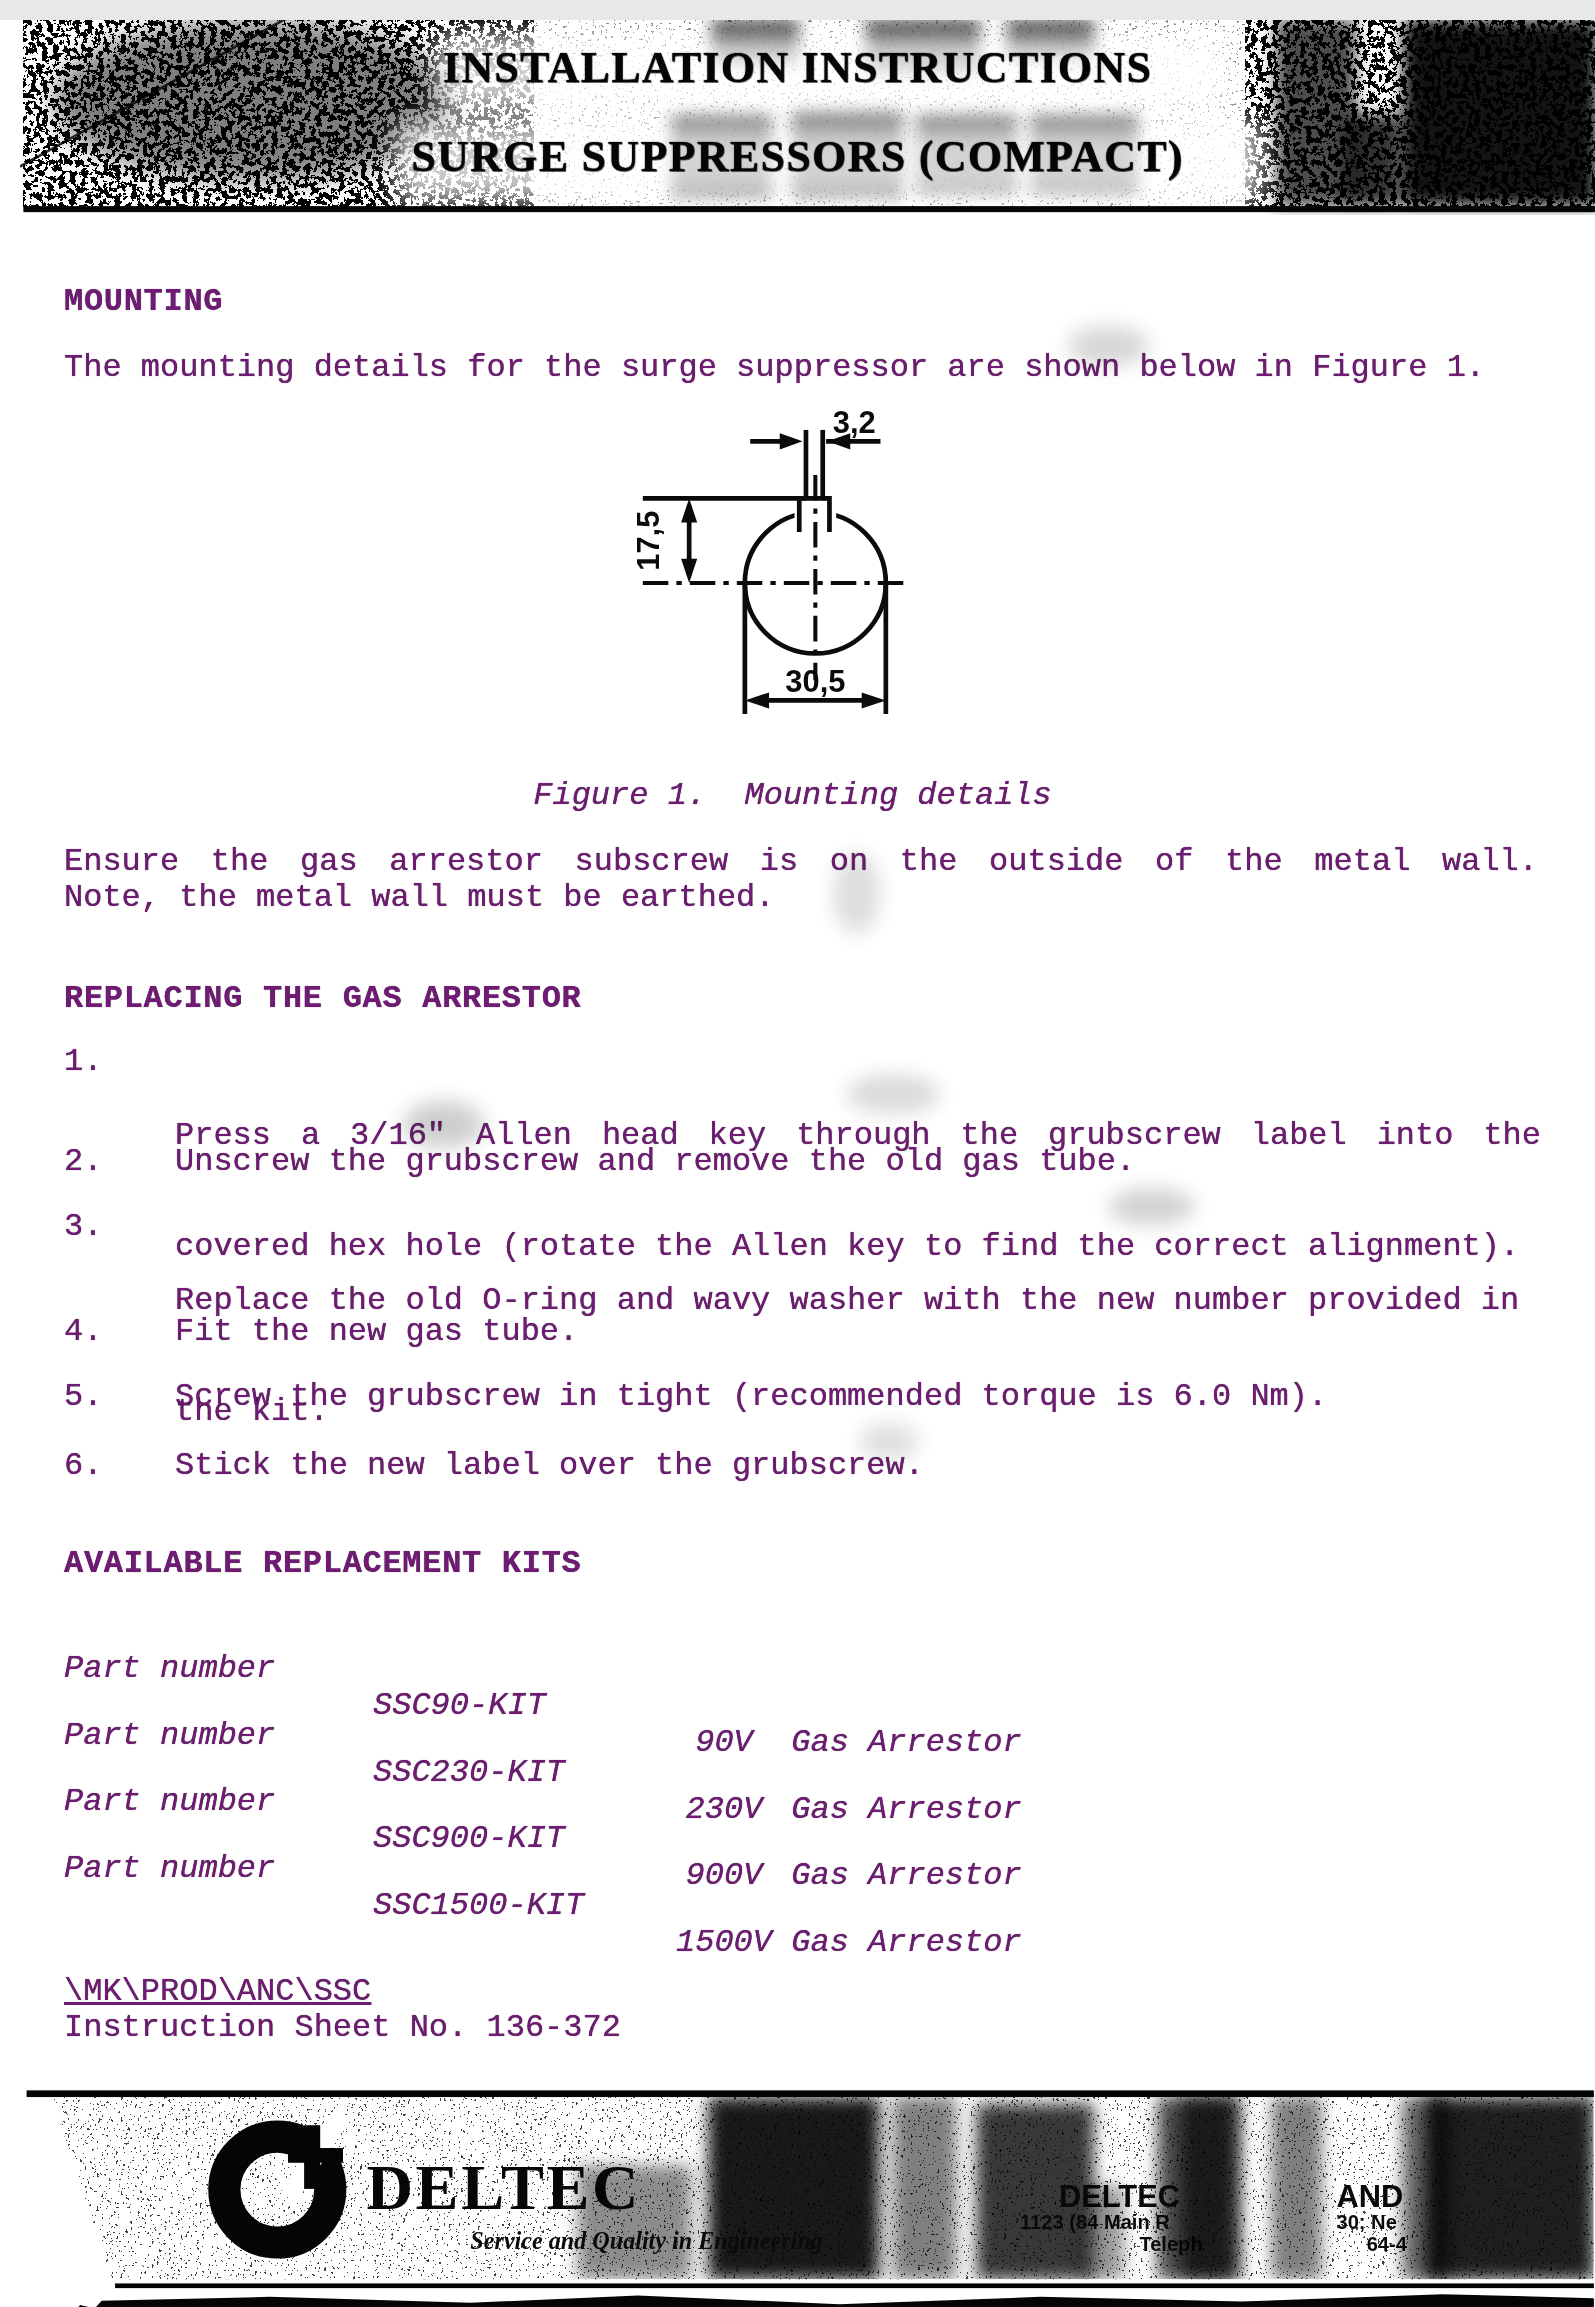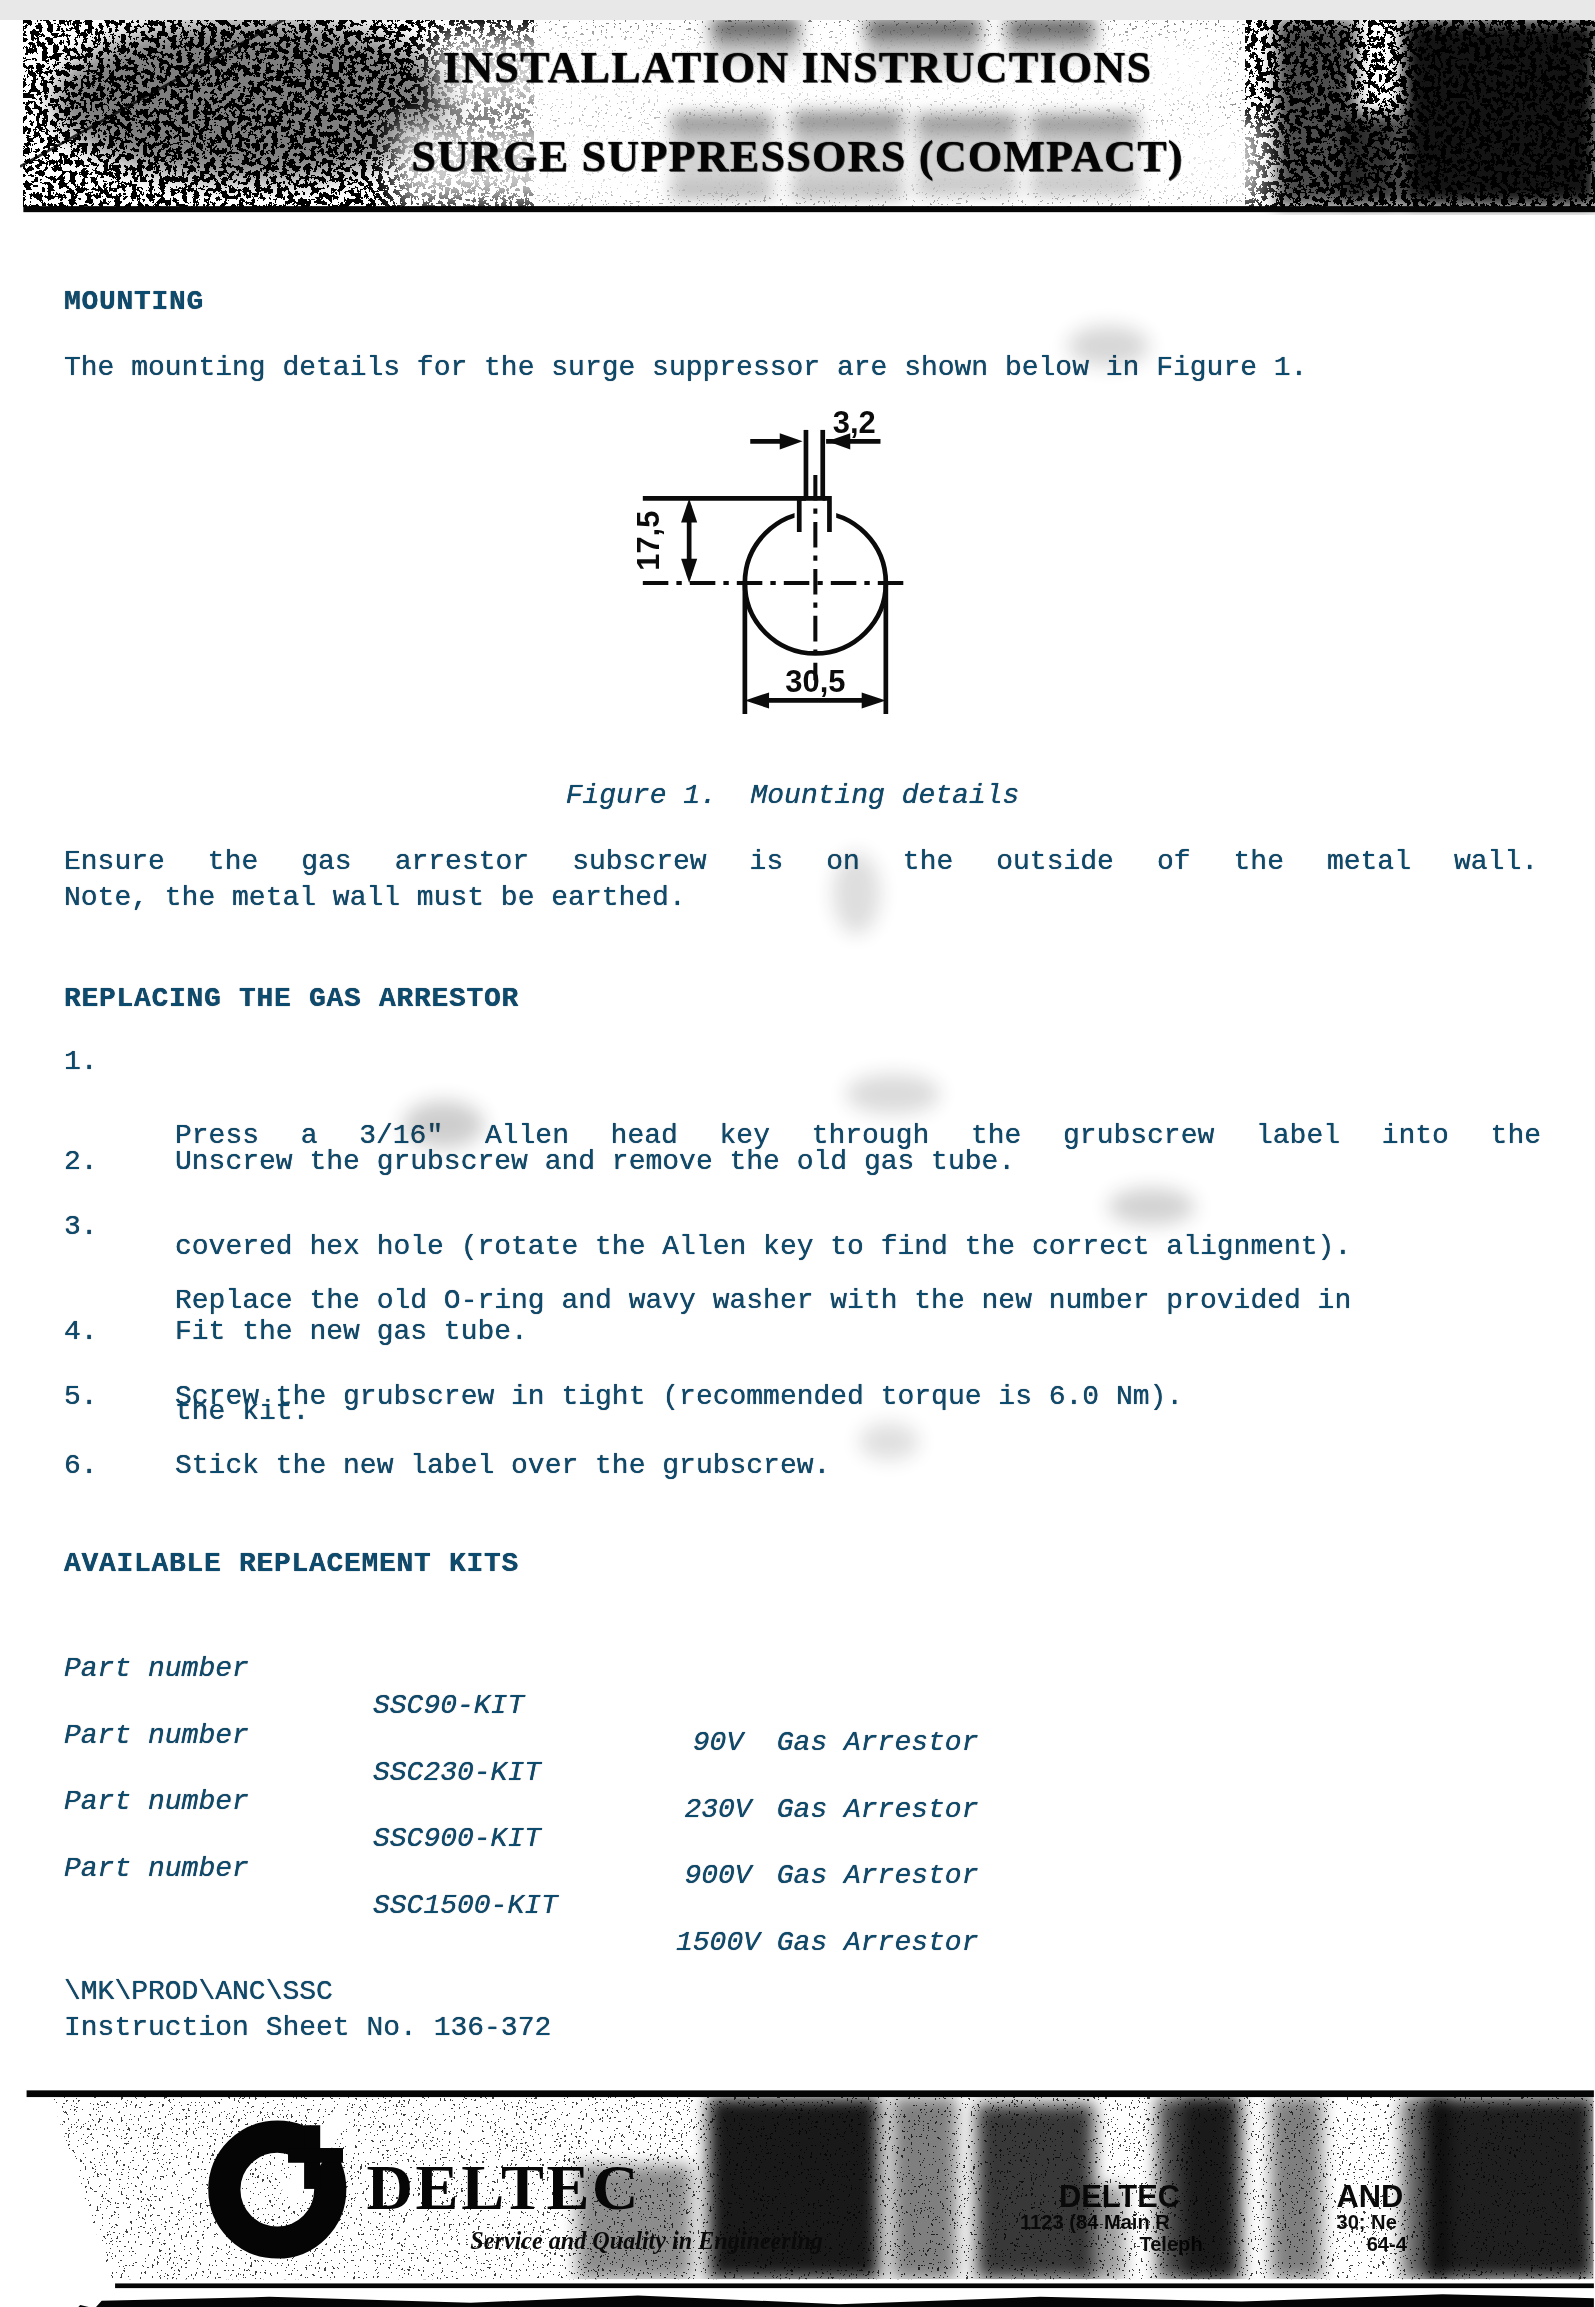--- a/index.html
+++ b/index.html
@@ -10,21 +10,21 @@
     overflow:hidden;
     font-family:"Liberation Mono","DejaVu Sans Mono",monospace;
     color:#101010;
     margin-top:20px;
   }
   .abs{position:absolute;}
   svg{display:block;}
   
   .tw{
     font-family:"Liberation Mono","DejaVu Sans Mono",monospace;
-    font-size:28px;line-height:37px;color:#0c4a6e;
+    font-size:32px;line-height:37px;color:#701a75;
     text-shadow:0 0 0.8px rgba(0,0,0,.85);
     white-space:pre;
   }
   .tw-b{font-weight:700;letter-spacing:0.7px;}
   .jline{white-space:normal;text-align:justify;text-align-last:justify;}
   
   .title-line{
     position:absolute;left:0;width:100%;
     text-align:center;
     font-family:"Liberation Serif","DejaVu Serif",serif;
@@ -221,21 +221,21 @@
       <span class="kit-part">SSC900-KIT</span>
       <span class="kit-desc"><span class="kit-volt">900V</span><span class="kit-name">Gas Arrestor</span></span>
     </div>
     <div class="kit-row tw" style="top:200px;">
       <span class="kit-label">Part number</span>
       <span class="kit-part">SSC1500-KIT</span>
       <span class="kit-desc"><span class="kit-volt">1500V</span><span class="kit-name">Gas Arrestor</span></span>
     </div>
   </div>
 
-  <div class="abs tw" style="left:64px;top:1953px;">\MK\PROD\ANC\SSC</div>
+  <div class="abs tw" style="left:64px;top:1953px;text-decoration:underline;">\MK\PROD\ANC\SSC</div>
   <div class="abs tw" style="left:64px;top:1989px;">Instruction Sheet No. 136-372</div>
 
   <div class="smudge" style="left:1068px;top:306px;width:81px;height:40px;opacity:.18;"></div>
   <div class="smudge" style="left:403px;top:1081px;width:81px;height:47px;opacity:.22;"></div>
   <div class="smudge" style="left:846px;top:1054px;width:94px;height:40px;opacity:.16;"></div>
   <div class="smudge" style="left:1108px;top:1168px;width:87px;height:37px;opacity:.2;"></div>
   <div class="smudge" style="left:859px;top:1403px;width:60px;height:37px;opacity:.14;"></div>
   <div class="smudge" style="left:833px;top:833px;width:47px;height:81px;opacity:.15;"></div>
 
   <svg class="abs" style="left:0;top:2065px;" width="1595" height="242" viewBox="0 0 2376 361">

